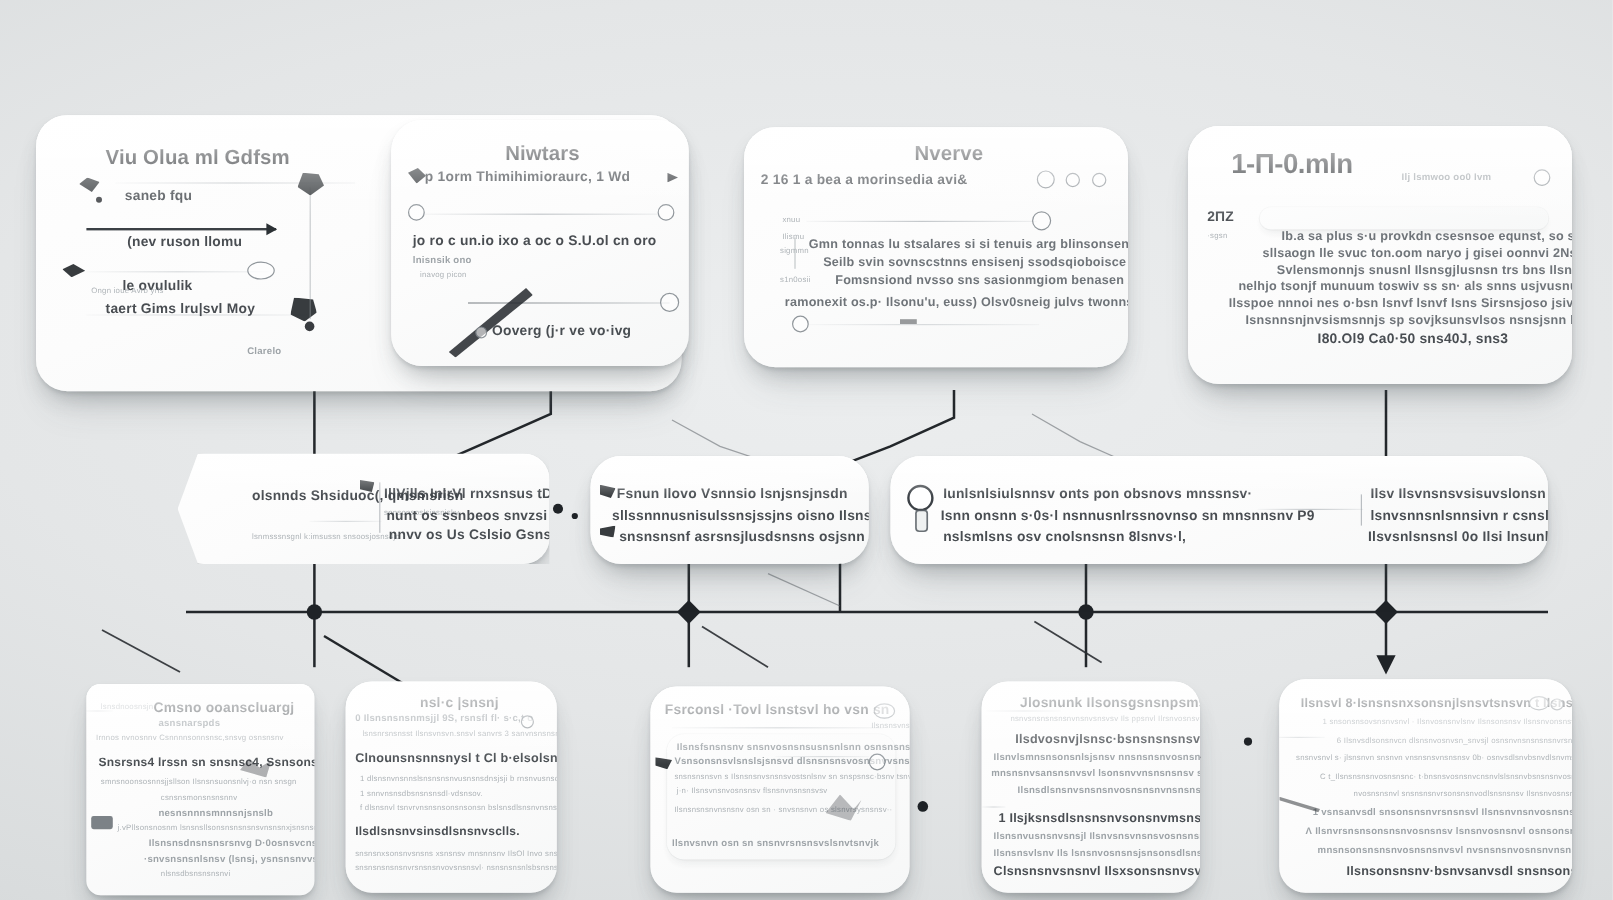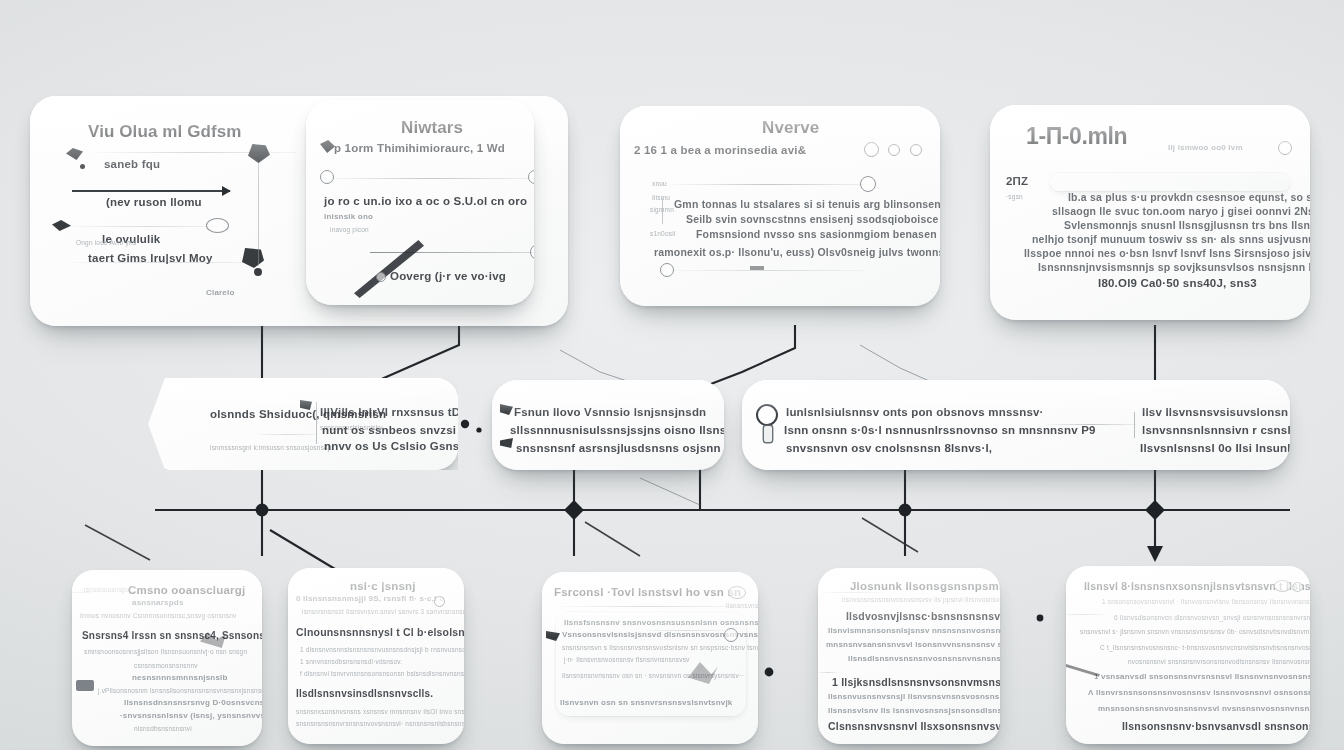--- a/index.html
+++ b/index.html
@@ -235,21 +235,21 @@
 
     <div class="rule" style="left:228px; top:60px; width:1px; height:110px; background:rgba(150,157,163,.5);"></div>
     <div class="blob blur1" style="left:218px; top:48px; width:22px; height:19px; clip-path:polygon(20% 0%,80% 6%,100% 56%,48% 100%,0% 62%);"></div>
     <div class="blob" style="left:224px; top:172px; width:8px; height:8px; border-radius:50%;"></div>
     <div class="chip" style="left:176px; top:122px; width:23px; height:15px; border-radius:50%;"></div>
 
     <div class="t micro blur1" style="left:46px; top:142px; line-height:9px;">Ongn ioue Avrb yris</div>
     <div class="t tiny blur2" style="left:176px; top:192px;">Clarelo</div>
   </div>
 
-  <div class="card" style="left:306px; top:100px; width:228px; height:205px;">
+  <div class="card" style="left:326px; top:100px; width:248px; height:205px;">
     <div class="t title" style="left:95px; top:18px;">Niwtars</div>
     <div class="t sub blur1" style="left:28px; top:42px;">p 1orm Thimihimioraurc, 1 Wd</div>
     <div class="blob blur1" style="left:14px; top:40px; width:15px; height:13px; clip-path:polygon(0% 30%,55% 0%,100% 50%,48% 100%);"></div>
     <div class="blob" style="left:230px; top:44px; width:9px; height:8px; clip-path:polygon(0% 0%,100% 50%,0% 100%);"></div>
 
     <div class="rule" style="left:24px; top:78px; width:200px;"></div>
     <div class="chip" style="left:14px; top:70px; width:14px; height:14px;"></div>
     <div class="chip" style="left:222px; top:70px; width:14px; height:14px;"></div>
 
     <div class="t sub blur1" style="left:18px; top:95px;">jo ro c un.io ixo a oc o  S.U.ol cn oro</div>
@@ -328,31 +328,31 @@
     <div class="blob blur1" style="left:8px; top:58px; width:13px; height:10px; clip-path:polygon(0% 24%,100% 0%,86% 100%,0% 76%);"></div>
   </div>
 
   <div class="card" style="left:742px; top:380px; width:548px; height:90px;">
 
     <div class="chip" style="left:14px; top:24px; width:22px; height:22px; border-width:2px; border-color:#3c4146; opacity:1;"></div>
     <div class="blob" style="left:22px; top:46px; width:8px; height:16px; border-radius:2px; background:#eef0f0; box-shadow:0 0 0 1.4px #5b6268;"></div>
 
     <div class="t sub blur1" style="left:44px; top:26px;">Iunlsnlsiulsnnsv onts pon  obsnovs  mnssnsv·</div>
     <div class="t sub blur1" style="left:42px; top:44px;">Isnn onsnn s·0s·l  nsnnusnlrssnovnso  sn mnsnnsnv  P9</div>
-    <div class="t sub blur1" style="left:44px; top:62px;">snvsnsnvn osv  cnolsnsnsn  8lsnvs·l,</div>
+    <div class="t sub blur1" style="left:44px; top:62px;">nslsmlsns osv  cnolsnsnsn  8lsnvs·l,</div>
 
     <div class="rule" style="left:306px; top:44px; width:88px;"></div>
     <div class="rule" style="left:392px; top:32px; width:1px; height:26px; background:rgba(150,157,163,.65);"></div>
 
     <div class="t sub blur1" style="left:400px; top:26px;">Ilsv Ilsvnsnsvsisuvslonsn  nsnsl'</div>
     <div class="t sub blur1" style="left:400px; top:44px;">lsnvsnnsnlsnnsivn  r  csnsl  cnsnvnll</div>
     <div class="t sub blur1" style="left:398px; top:62px;">Ilsvsnlsnsnsl 0o  Ilsi lnsunlsnio sisnsvl</div>
   </div>
 
-  <div class="card" style="left:72px; top:570px; width:190px; height:176px; border-radius:22px;">
+  <div class="card" style="left:72px; top:570px; width:190px; height:176px; border-radius:12px;">
     <div class="t sub blur1" style="left:56px; top:14px;">Cmsno  ooanscluargj</div>
     <div class="t tiny blur1" style="left:60px; top:28px;">asnsnarspds</div>
     <div class="t micro blur2" style="left:12px; top:16px;">lsnsdnoosnsjn</div>
     <div class="t micro blur2" style="left:8px; top:42px;">Irnnos  nvnosnnv  Csnnnnsonnsnsc,snsvg  osnsnsnv</div>
     <div class="t sub blur1" style="left:10px; top:60px; font-size:10px;">Snsrsns4 lrssn sn  snsnsc4,  Ssnsonsapsuj  snsnvg</div>
     <div class="t micro blur2" style="left:12px; top:78px;">smnsnoonsosnnsjjsllson  Ilsnsnsuonsnlvj·o nsn snsgn</div>
     <div class="t micro blur2" style="left:62px; top:92px;">csnsnsmonsnsnsnnv</div>
     <div class="t tiny blur1" style="left:60px; top:103px;">nesnsnnnsmnnsnjsnslb</div>
     <div class="t micro blur2" style="left:26px; top:117px;">j.vPllsonsnosnm  lsnsnsllsonsnsnsnsnsvnsnsnxjsnsnsc3</div>
     <div class="t tiny blur1" style="left:52px; top:128px;">Ilsnsnsdnsnsnsrsnvg     D·0osnsvcnsns  Dlsnvnsnsnsv</div>

